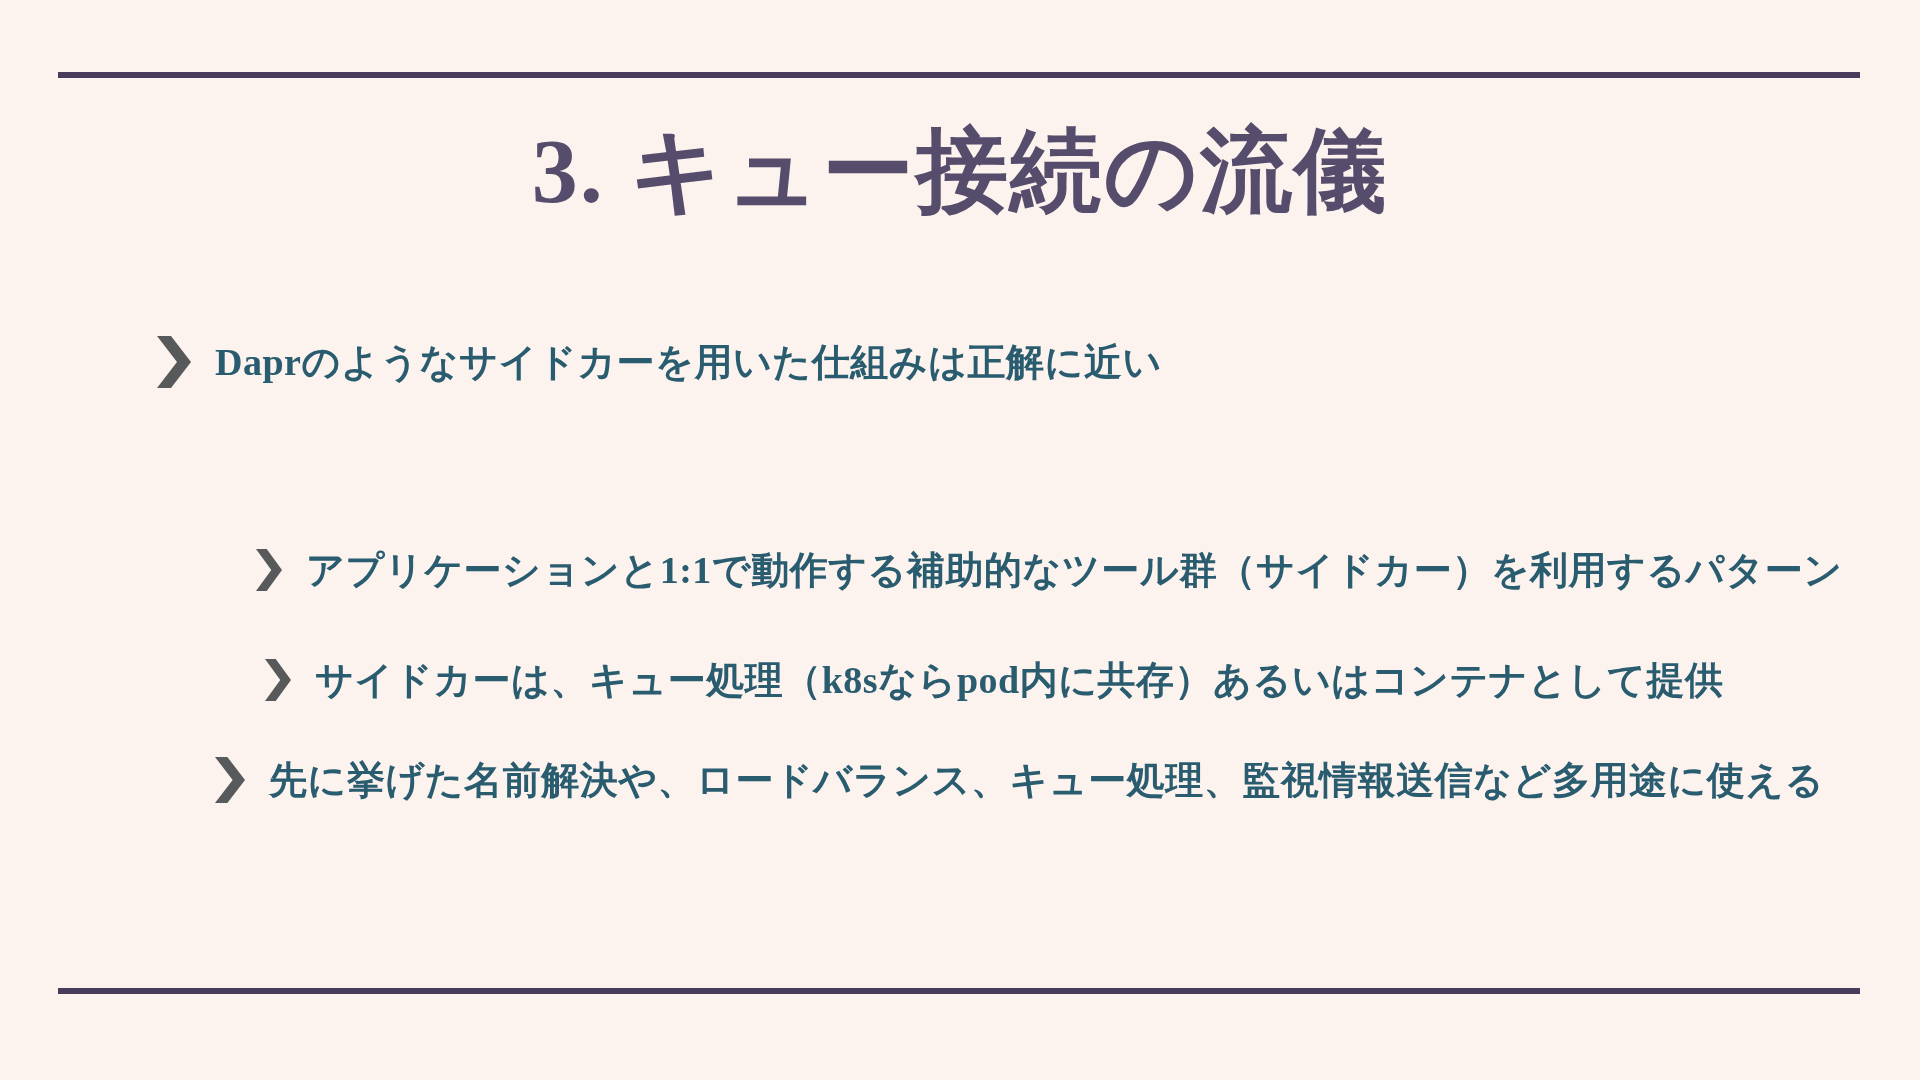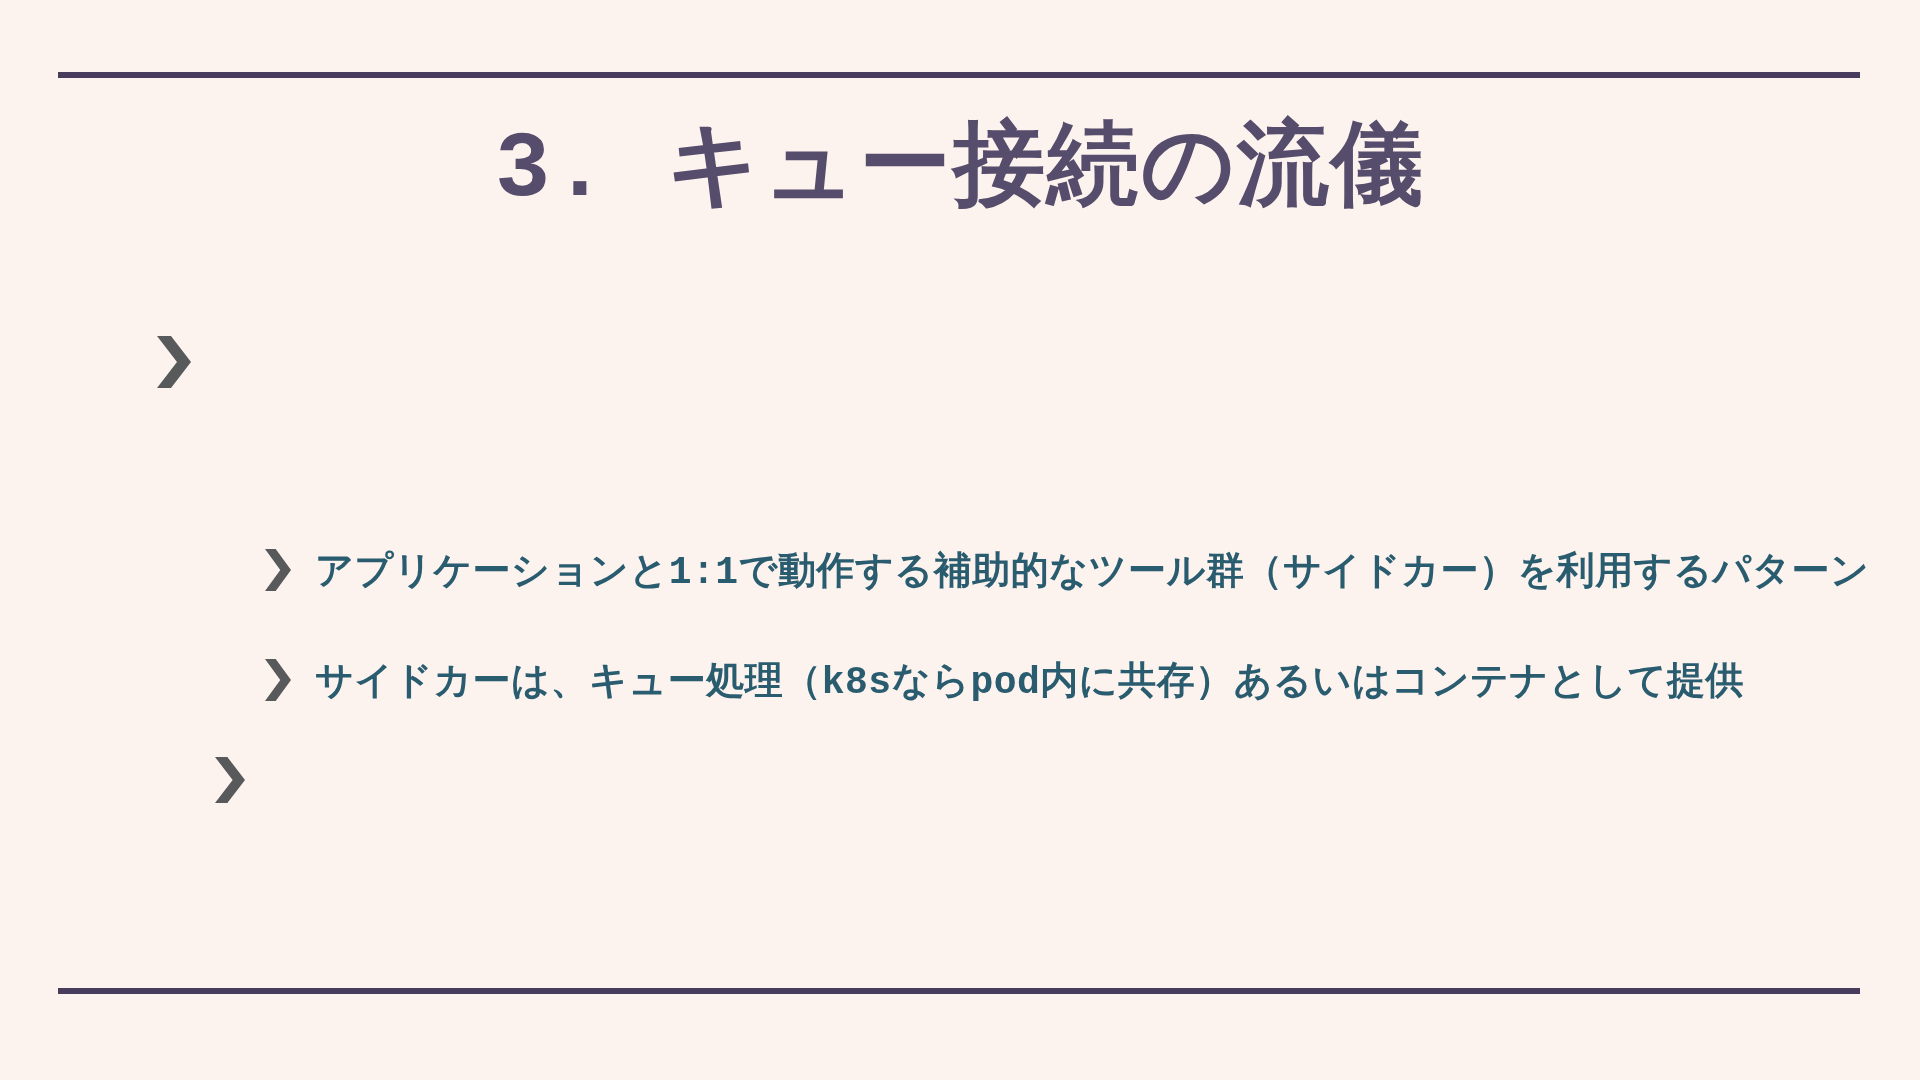--- a/index.html
+++ b/index.html
@@ -6,21 +6,21 @@
     margin: 0;
     padding: 0;
     background: #fcf2ee;
   }
   .slide {
     position: relative;
     width: 1920px;
     height: 1080px;
     background: #fcf2ee;
     overflow: hidden;
-    font-family: Liberation Mono, monospace;
+    font-family: Liberation Serif, serif;
   }
   .rule {
     position: absolute;
     left: 58px;
     width: 1802px;
     height: 6px;
     background: #483c5c;
   }
   .rule.top { top: 72px; }
   .rule.bottom { top: 988px; }
@@ -48,40 +48,41 @@
     font-size: 38px;
     font-weight: bold;
     color: #2a5c70;
     letter-spacing: 0.5px;
     white-space: nowrap;
   }
   .chev { flex: 0 0 auto; display: block; }
   .chev polygon { fill: #58595b; }
   .b1 { top: 334px; left: 157px; }
   .b2 { top: 430px; left: 215px; }
-  .b3 { top: 542px; left: 265px; }
+  .b3 { top: 542px; left: 256px; }
   .b4 { top: 652px; left: 265px; }
   .b5 { top: 752px; left: 215px; }
   .lvl1 .chev { width: 34px; height: 52px; }
   .lvl2 .chev { width: 30px; height: 46px; }
   .lvl3 .chev { width: 26px; height: 42px; }
 </style>
 </head>
 <body>
 
 <div class="slide">
 
   <div class="rule top"></div>
 
   <h1 class="title">3. キュー接続の流儀</h1>
 
   <div class="bullet lvl1 b1">
     <svg class="chev" viewBox="0 0 34 52" preserveAspectRatio="none">
         <polygon points="0,0 14,0 34,26 14,52 0,52 20,26"></polygon>
       </svg>
+    <span class="text">Daprのようなサイドカーを用いた仕組みは正解に近い</span>
   </div>
 
 
   <div class="bullet lvl3 b3">
     <svg class="chev" viewBox="0 0 34 52" preserveAspectRatio="none">
         <polygon points="0,0 14,0 34,26 14,52 0,52 20,26"></polygon>
       </svg>
     <span class="text">アプリケーションと1:1で動作する補助的なツール群（サイドカー）を利用するパターン</span>
   </div>
 
@@ -89,17 +90,18 @@
     <svg class="chev" viewBox="0 0 34 52" preserveAspectRatio="none">
         <polygon points="0,0 14,0 34,26 14,52 0,52 20,26"></polygon>
       </svg>
     <span class="text">サイドカーは、キュー処理（k8sならpod内に共存）あるいはコンテナとして提供</span>
   </div>
 
   <div class="bullet lvl2 b5">
     <svg class="chev" viewBox="0 0 34 52" preserveAspectRatio="none">
         <polygon points="0,0 14,0 34,26 14,52 0,52 20,26"></polygon>
       </svg>
+    <span class="text">先に挙げた名前解決や、ロードバランス、キュー処理、監視情報送信など多用途に使える</span>
   </div>
 
   <div class="rule bottom"></div>
 
 </div>
 
 </body></html>

